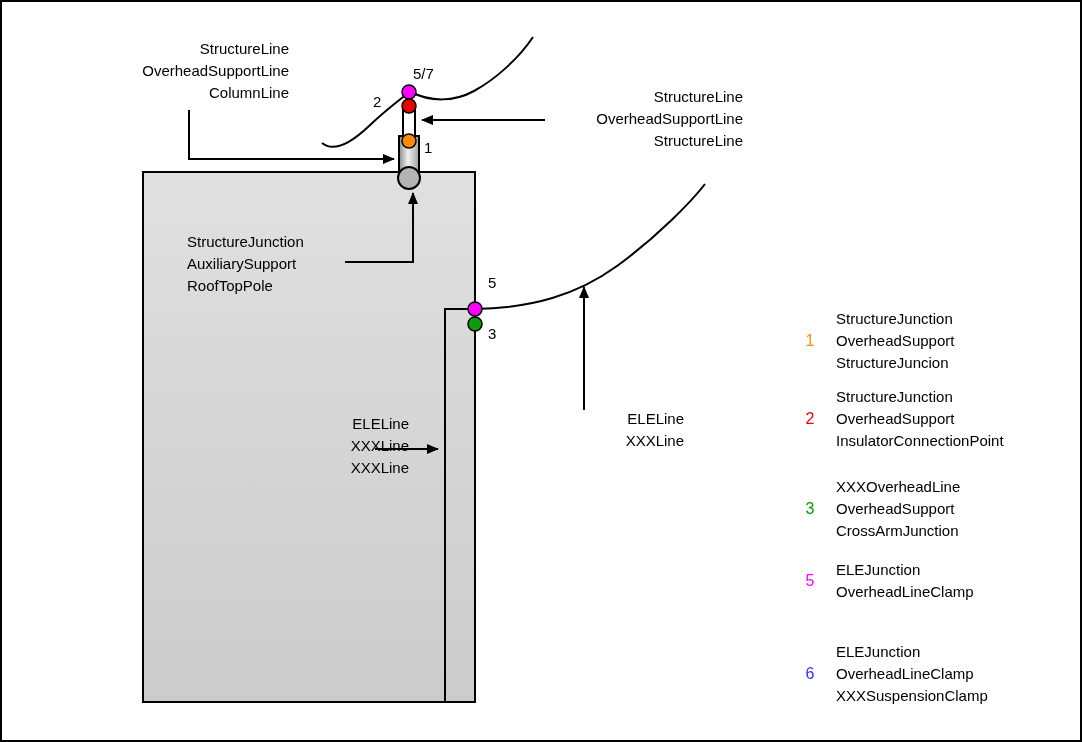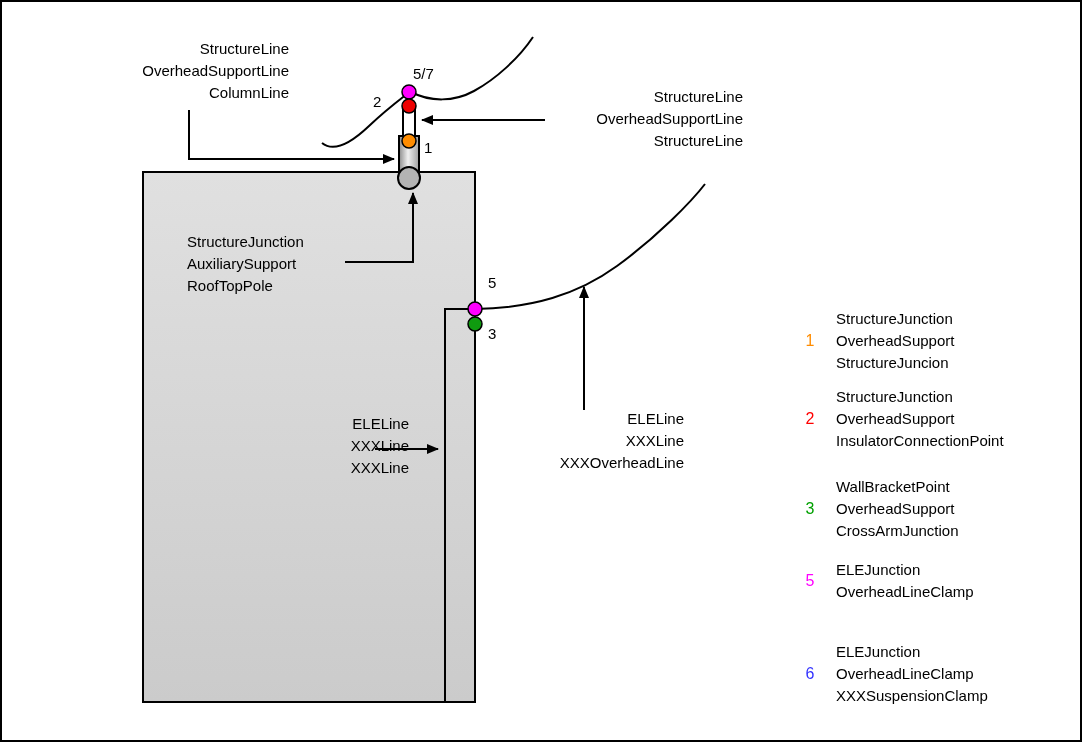--- a/index.html
+++ b/index.html
@@ -95,21 +95,20 @@
 
   <div class="lbl" style="left:247px;top:411px;width:160px;">
     <div>ELELine</div>
     <div>XXXLine</div>
     <div class="b">XXXLine</div>
   </div>
 
   <div class="lbl" style="left:482px;top:406px;width:200px;">
     <div>ELELine</div>
     <div>XXXLine</div>
-    <div class="b">XXXOverheadLine</div>
   </div>
 
   <div class="ptlbl" style="left:411px;top:62px;">5/7</div>
   <div class="ptlbl" style="left:371px;top:90px;">2</div>
   <div class="ptlbl" style="left:422px;top:136px;">1</div>
   <div class="ptlbl" style="left:486px;top:271px;">5</div>
   <div class="ptlbl" style="left:486px;top:322px;">3</div>
 
   <div class="legend-item" style="top:306px;">
     <div class="legend-num" style="color: rgb(255, 140, 0);">1</div>
@@ -125,21 +124,21 @@
     <div class="legend-text">
       <div>StructureJunction</div>
       <div>OverheadSupport</div>
       <div class="b">InsulatorConnectionPoint</div>
     </div>
   </div>
 
   <div class="legend-item" style="top:474px;">
     <div class="legend-num" style="color: rgb(0, 160, 0);">3</div>
     <div class="legend-text">
-      <div>WallBracketPoint</div>
+      <div>XXXOverheadLine</div>
       <div>OverheadSupport</div>
       <div class="b">CrossArmJunction</div>
     </div>
   </div>
 
   <div class="legend-item" style="top:557px;">
     <div class="legend-num" style="color: rgb(255, 0, 255);">5</div>
     <div class="legend-text">
       <div>ELEJunction</div>
       <div>OverheadLineClamp</div>

